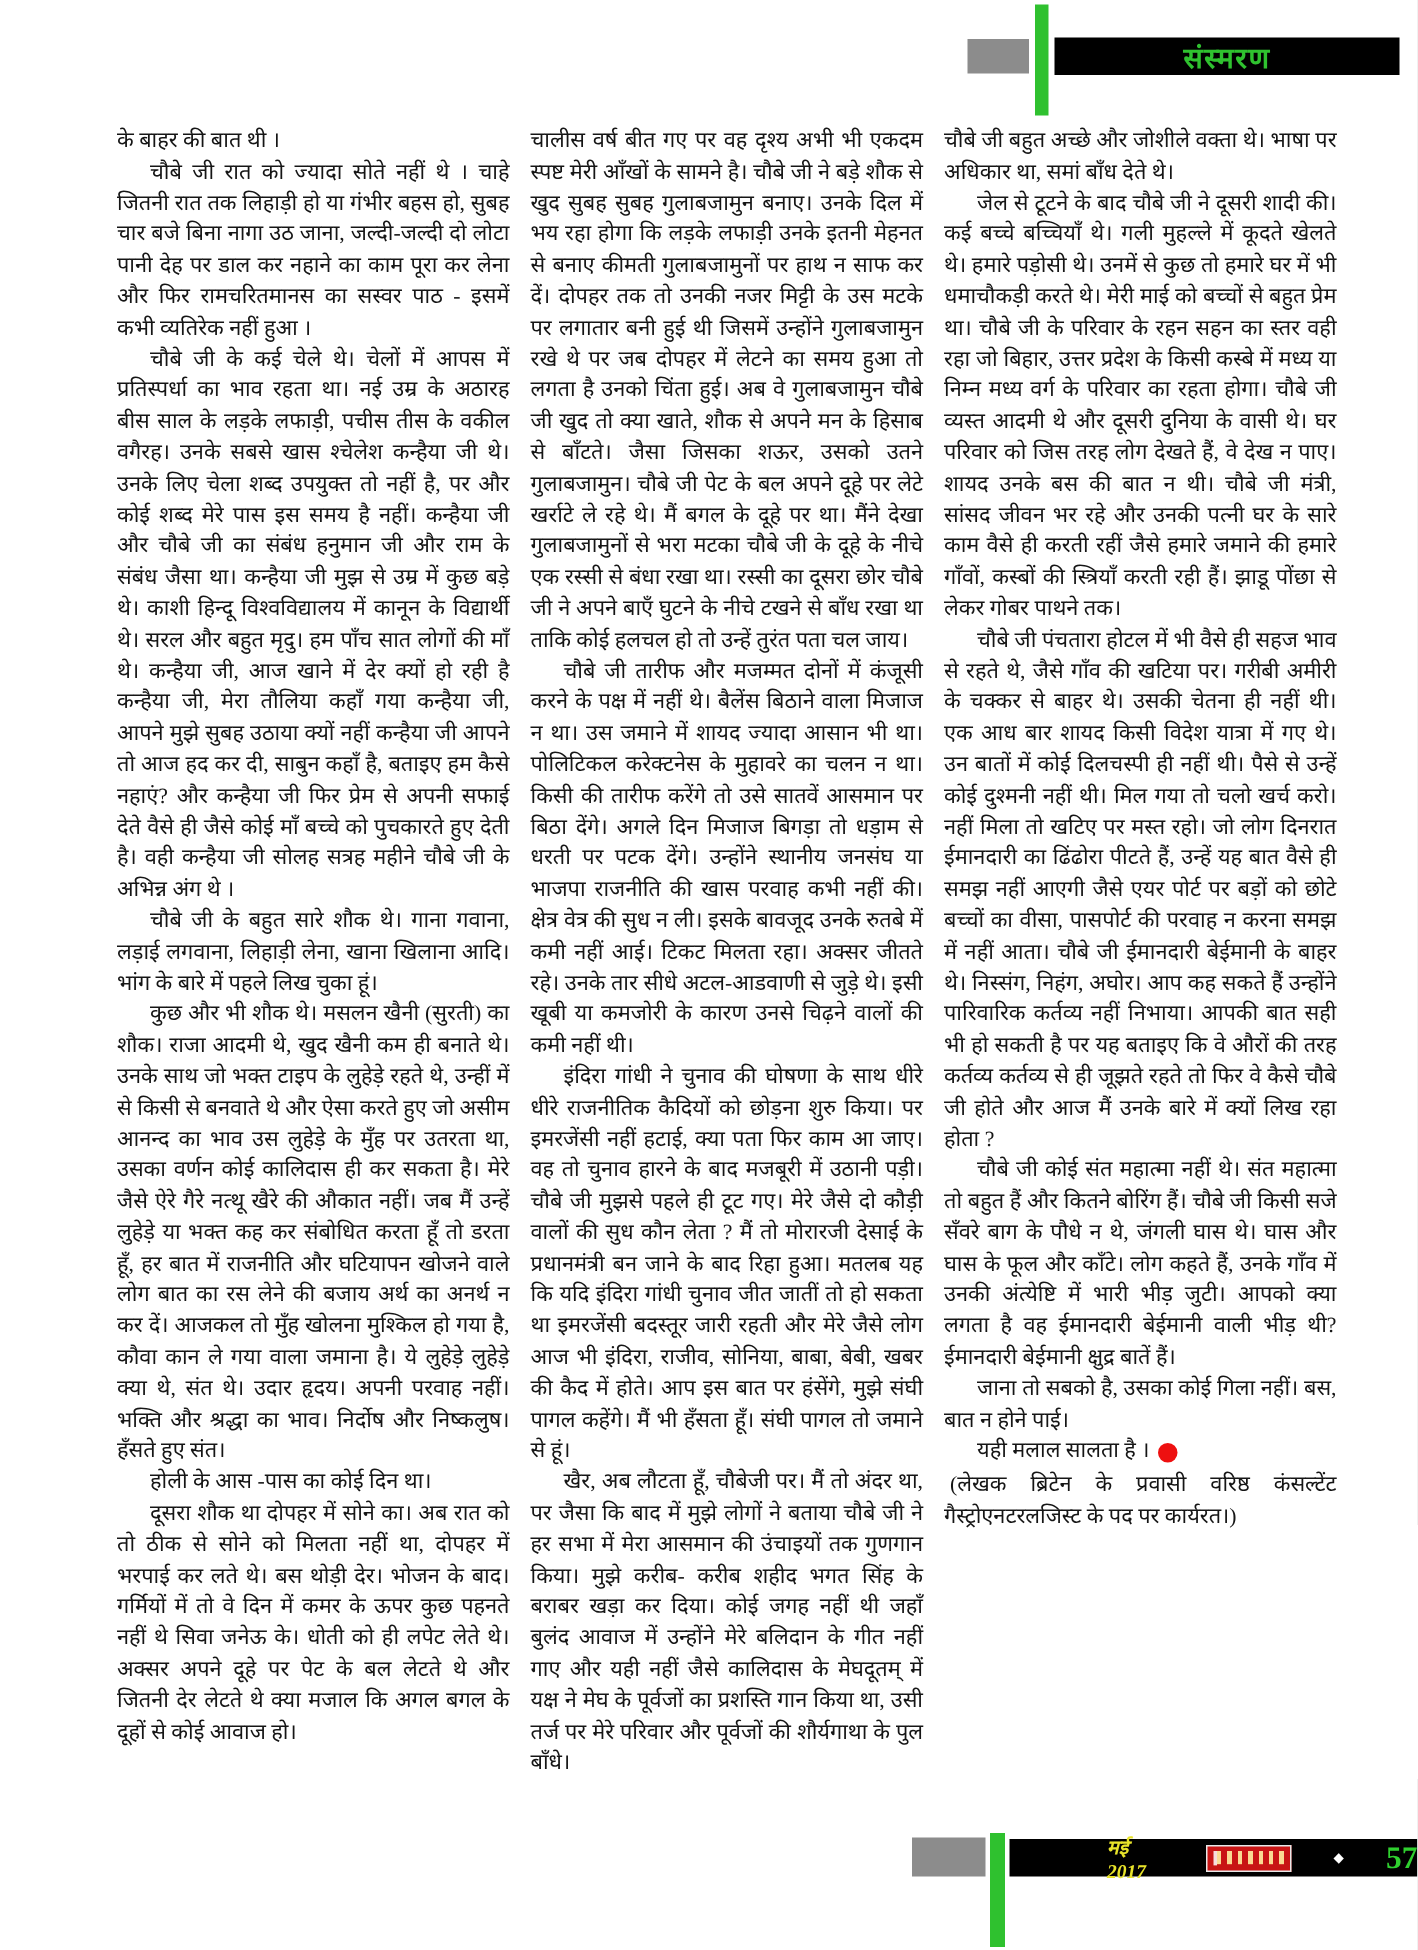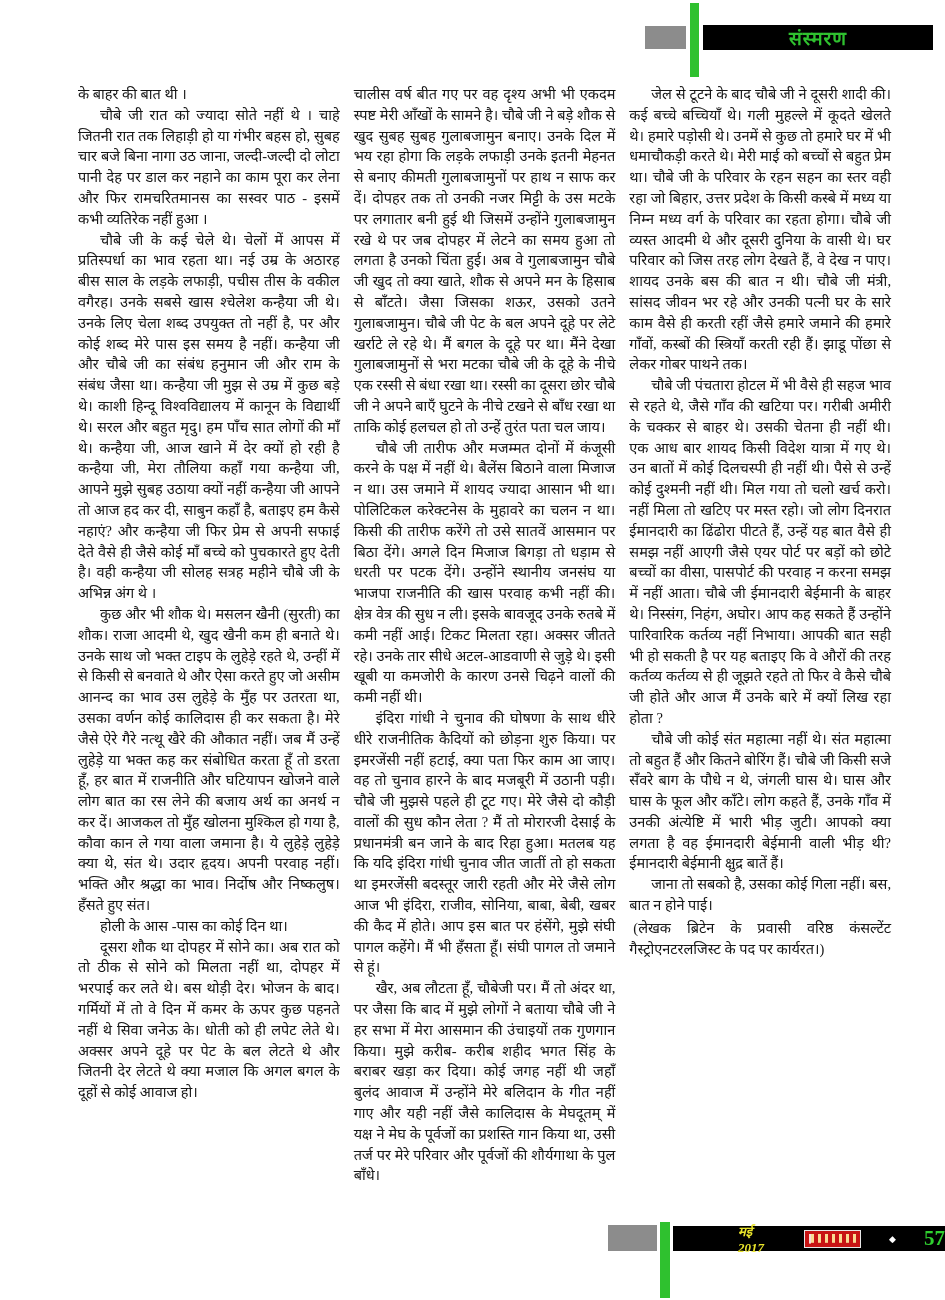--- a/index.html
+++ b/index.html
@@ -72,37 +72,42 @@
   <div class="hdr-box">
     <span>संस्मरण</span>
   </div>
 
   <div class="columns">
 
     <div class="col">
       <p class="noindent">के बाहर की बात थी ।</p>
       <p>चौबे जी रात को ज्यादा सोते नहीं थे । चाहे जितनी रात तक लिहाड़ी हो या गंभीर बहस हो, सुबह चार बजे बिना नागा उठ जाना, जल्दी-जल्दी दो लोटा पानी देह पर डाल कर नहाने का काम पूरा कर लेना और फिर रामचरितमानस का सस्वर पाठ - इसमें कभी व्यतिरेक नहीं हुआ ।</p>
       <p>चौबे जी के कई चेले थे। चेलों में आपस में प्रतिस्पर्धा का भाव रहता था। नई उम्र के अठारह बीस साल के लड़के लफाड़ी, पचीस तीस के वकील वगैरह। उनके सबसे खास श्चेलेश कन्हैया जी थे। उनके लिए चेला शब्द उपयुक्त तो नहीं है, पर और कोई शब्द मेरे पास इस समय है नहीं। कन्हैया जी और चौबे जी का संबंध हनुमान जी और राम के संबंध जैसा था। कन्हैया जी मुझ से उम्र में कुछ बड़े थे। काशी हिन्दू विश्वविद्यालय में कानून के विद्यार्थी थे। सरल और बहुत मृदु। हम पाँच सात लोगों की माँ थे। कन्हैया जी, आज खाने में देर क्यों हो रही है कन्हैया जी, मेरा तौलिया कहाँ गया कन्हैया जी, आपने मुझे सुबह उठाया क्यों नहीं कन्हैया जी आपने तो आज हद कर दी, साबुन कहाँ है, बताइए हम कैसे नहाएं? और कन्हैया जी फिर प्रेम से अपनी सफाई देते वैसे ही जैसे कोई माँ बच्चे को पुचकारते हुए देती है। वही कन्हैया जी सोलह सत्रह महीने चौबे जी के अभिन्न अंग थे ।</p>
+      <p>चौबे जी के बहुत सारे शौक थे। गाना गवाना, लड़ाई लगवाना, लिहाड़ी लेना, खाना खिलाना आदि। भांग के बारे में पहले लिख चुका हूं।</p>
       <p>कुछ और भी शौक थे। मसलन खैनी (सुरती) का शौक। राजा आदमी थे, खुद खैनी कम ही बनाते थे। उनके साथ जो भक्त टाइप के लुहेड़े रहते थे, उन्हीं में से किसी से बनवाते थे और ऐसा करते हुए जो असीम आनन्द का भाव उस लुहेड़े के मुँह पर उतरता था, उसका वर्णन कोई कालिदास ही कर सकता है। मेरे जैसे ऐरे गैरे नत्थू खैरे की औकात नहीं। जब मैं उन्हें लुहेड़े या भक्त कह कर संबोधित करता हूँ तो डरता हूँ, हर बात में राजनीति और घटियापन खोजने वाले लोग बात का रस लेने की बजाय अर्थ का अनर्थ न कर दें। आजकल तो मुँह खोलना मुश्किल हो गया है, कौवा कान ले गया वाला जमाना है। ये लुहेड़े लुहेड़े क्या थे, संत थे। उदार हृदय। अपनी परवाह नहीं। भक्ति और श्रद्धा का भाव। निर्दोष और निष्कलुष। हँसते हुए संत।</p>
       <p>होली के आस -पास का कोई दिन था।</p>
       <p>दूसरा शौक था दोपहर में सोने का। अब रात को तो ठीक से सोने को मिलता नहीं था, दोपहर में भरपाई कर लते थे। बस थोड़ी देर। भोजन के बाद। गर्मियों में तो वे दिन में कमर के ऊपर कुछ पहनते नहीं थे सिवा जनेऊ के। धोती को ही लपेट लेते थे। अक्सर अपने दूहे पर पेट के बल लेटते थे और जितनी देर लेटते थे क्या मजाल कि अगल बगल के दूहों से कोई आवाज हो।</p>
     </div>
 
     <div class="col">
       <p class="noindent">चालीस वर्ष बीत गए पर वह दृश्य अभी भी एकदम स्पष्ट मेरी आँखों के सामने है। चौबे जी ने बड़े शौक से खुद सुबह सुबह गुलाबजामुन बनाए। उनके दिल में भय रहा होगा कि लड़के लफाड़ी उनके इतनी मेहनत से बनाए कीमती गुलाबजामुनों पर हाथ न साफ कर दें। दोपहर तक तो उनकी नजर मिट्टी के उस मटके पर लगातार बनी हुई थी जिसमें उन्होंने गुलाबजामुन रखे थे पर जब दोपहर में लेटने का समय हुआ तो लगता है उनको चिंता हुई। अब वे गुलाबजामुन चौबे जी खुद तो क्या खाते, शौक से अपने मन के हिसाब से बाँटते। जैसा जिसका शऊर, उसको उतने गुलाबजामुन। चौबे जी पेट के बल अपने दूहे पर लेटे खर्राटे ले रहे थे। मैं बगल के दूहे पर था। मैंने देखा गुलाबजामुनों से भरा मटका चौबे जी के दूहे के नीचे एक रस्सी से बंधा रखा था। रस्सी का दूसरा छोर चौबे जी ने अपने बाएँ घुटने के नीचे टखने से बाँध रखा था ताकि कोई हलचल हो तो उन्हें तुरंत पता चल जाय।</p>
       <p>चौबे जी तारीफ और मजम्मत दोनों में कंजूसी करने के पक्ष में नहीं थे। बैलेंस बिठाने वाला मिजाज न था। उस जमाने में शायद ज्यादा आसान भी था। पोलिटिकल करेक्टनेस के मुहावरे का चलन न था। किसी की तारीफ करेंगे तो उसे सातवें आसमान पर बिठा देंगे। अगले दिन मिजाज बिगड़ा तो धड़ाम से धरती पर पटक देंगे। उन्होंने स्थानीय जनसंघ या भाजपा राजनीति की खास परवाह कभी नहीं की। क्षेत्र वेत्र की सुध न ली। इसके बावजूद उनके रुतबे में कमी नहीं आई। टिकट मिलता रहा। अक्सर जीतते रहे। उनके तार सीधे अटल-आडवाणी से जुड़े थे। इसी खूबी या कमजोरी के कारण उनसे चिढ़ने वालों की कमी नहीं थी।</p>
       <p>इंदिरा गांधी ने चुनाव की घोषणा के साथ धीरे धीरे राजनीतिक कैदियों को छोड़ना शुरु किया। पर इमरजेंसी नहीं हटाई, क्या पता फिर काम आ जाए। वह तो चुनाव हारने के बाद मजबूरी में उठानी पड़ी। चौबे जी मुझसे पहले ही टूट गए। मेरे जैसे दो कौड़ी वालों की सुध कौन लेता ? मैं तो मोरारजी देसाई के प्रधानमंत्री बन जाने के बाद रिहा हुआ। मतलब यह कि यदि इंदिरा गांधी चुनाव जीत जातीं तो हो सकता था इमरजेंसी बदस्तूर जारी रहती और मेरे जैसे लोग आज भी इंदिरा, राजीव, सोनिया, बाबा, बेबी, खबर की कैद में होते। आप इस बात पर हंसेंगे, मुझे संघी पागल कहेंगे। मैं भी हँसता हूँ। संघी पागल तो जमाने से हूं।</p>
       <p>खैर, अब लौटता हूँ, चौबेजी पर। मैं तो अंदर था, पर जैसा कि बाद में मुझे लोगों ने बताया चौबे जी ने हर सभा में मेरा आसमान की उंचाइयों तक गुणगान किया। मुझे करीब- करीब शहीद भगत सिंह के बराबर खड़ा कर दिया। कोई जगह नहीं थी जहाँ बुलंद आवाज में उन्होंने मेरे बलिदान के गीत नहीं गाए और यही नहीं जैसे कालिदास के मेघदूतम् में यक्ष ने मेघ के पूर्वजों का प्रशस्ति गान किया था, उसी तर्ज पर मेरे परिवार और पूर्वजों की शौर्यगाथा के पुल बाँधे।</p>
     </div>
 
     <div class="col">
+      <p class="noindent">चौबे जी बहुत अच्छे और जोशीले वक्ता थे। भाषा पर अधिकार था, समां बाँध देते थे।</p>
       <p>जेल से टूटने के बाद चौबे जी ने दूसरी शादी की। कई बच्चे बच्चियाँ थे। गली मुहल्ले में कूदते खेलते थे। हमारे पड़ोसी थे। उनमें से कुछ तो हमारे घर में भी धमाचौकड़ी करते थे। मेरी माई को बच्चों से बहुत प्रेम था। चौबे जी के परिवार के रहन सहन का स्तर वही रहा जो बिहार, उत्तर प्रदेश के किसी कस्बे में मध्य या निम्न मध्य वर्ग के परिवार का रहता होगा। चौबे जी व्यस्त आदमी थे और दूसरी दुनिया के वासी थे। घर परिवार को जिस तरह लोग देखते हैं, वे देख न पाए। शायद उनके बस की बात न थी। चौबे जी मंत्री, सांसद जीवन भर रहे और उनकी पत्नी घर के सारे काम वैसे ही करती रहीं जैसे हमारे जमाने की हमारे गाँवों, कस्बों की स्त्रियाँ करती रही हैं। झाडू पोंछा से लेकर गोबर पाथने तक।</p>
       <p>चौबे जी पंचतारा होटल में भी वैसे ही सहज भाव से रहते थे, जैसे गाँव की खटिया पर। गरीबी अमीरी के चक्कर से बाहर थे। उसकी चेतना ही नहीं थी। एक आध बार शायद किसी विदेश यात्रा में गए थे। उन बातों में कोई दिलचस्पी ही नहीं थी। पैसे से उन्हें कोई दुश्मनी नहीं थी। मिल गया तो चलो खर्च करो। नहीं मिला तो खटिए पर मस्त रहो। जो लोग दिनरात ईमानदारी का ढिंढोरा पीटते हैं, उन्हें यह बात वैसे ही समझ नहीं आएगी जैसे एयर पोर्ट पर बड़ों को छोटे बच्चों का वीसा, पासपोर्ट की परवाह न करना समझ में नहीं आता। चौबे जी ईमानदारी बेईमानी के बाहर थे। निस्संग, निहंग, अघोर। आप कह सकते हैं उन्होंने पारिवारिक कर्तव्य नहीं निभाया। आपकी बात सही भी हो सकती है पर यह बताइए कि वे औरों की तरह कर्तव्य कर्तव्य से ही जूझते रहते तो फिर वे कैसे चौबे जी होते और आज मैं उनके बारे में क्यों लिख रहा होता ?</p>
       <p>चौबे जी कोई संत महात्मा नहीं थे। संत महात्मा तो बहुत हैं और कितने बोरिंग हैं। चौबे जी किसी सजे सँवरे बाग के पौधे न थे, जंगली घास थे। घास और घास के फूल और काँटे। लोग कहते हैं, उनके गाँव में उनकी अंत्येष्टि में भारी भीड़ जुटी। आपको क्या लगता है वह ईमानदारी बेईमानी वाली भीड़ थी? ईमानदारी बेईमानी क्षुद्र बातें हैं।</p>
       <p>जाना तो सबको है, उसका कोई गिला नहीं। बस, बात न होने पाई।</p>
+      <p>
+        <span>यही मलाल सालता है ।</span><span class="dot"></span>
+      </p>
       <p class="credit">(लेखक ब्रिटेन के प्रवासी वरिष्ठ कंसल्टेंट गैस्ट्रोएनटरलजिस्ट के पद पर कार्यरत।)</p>
     </div>
 
   </div>
 
   <div class="ftr-gray"></div>
   <div class="ftr-greenbar"></div>
   <div class="ftr-bar">
     <span class="ftr-date">मई 2017</span>
     <span class="ftr-logo"></span>

